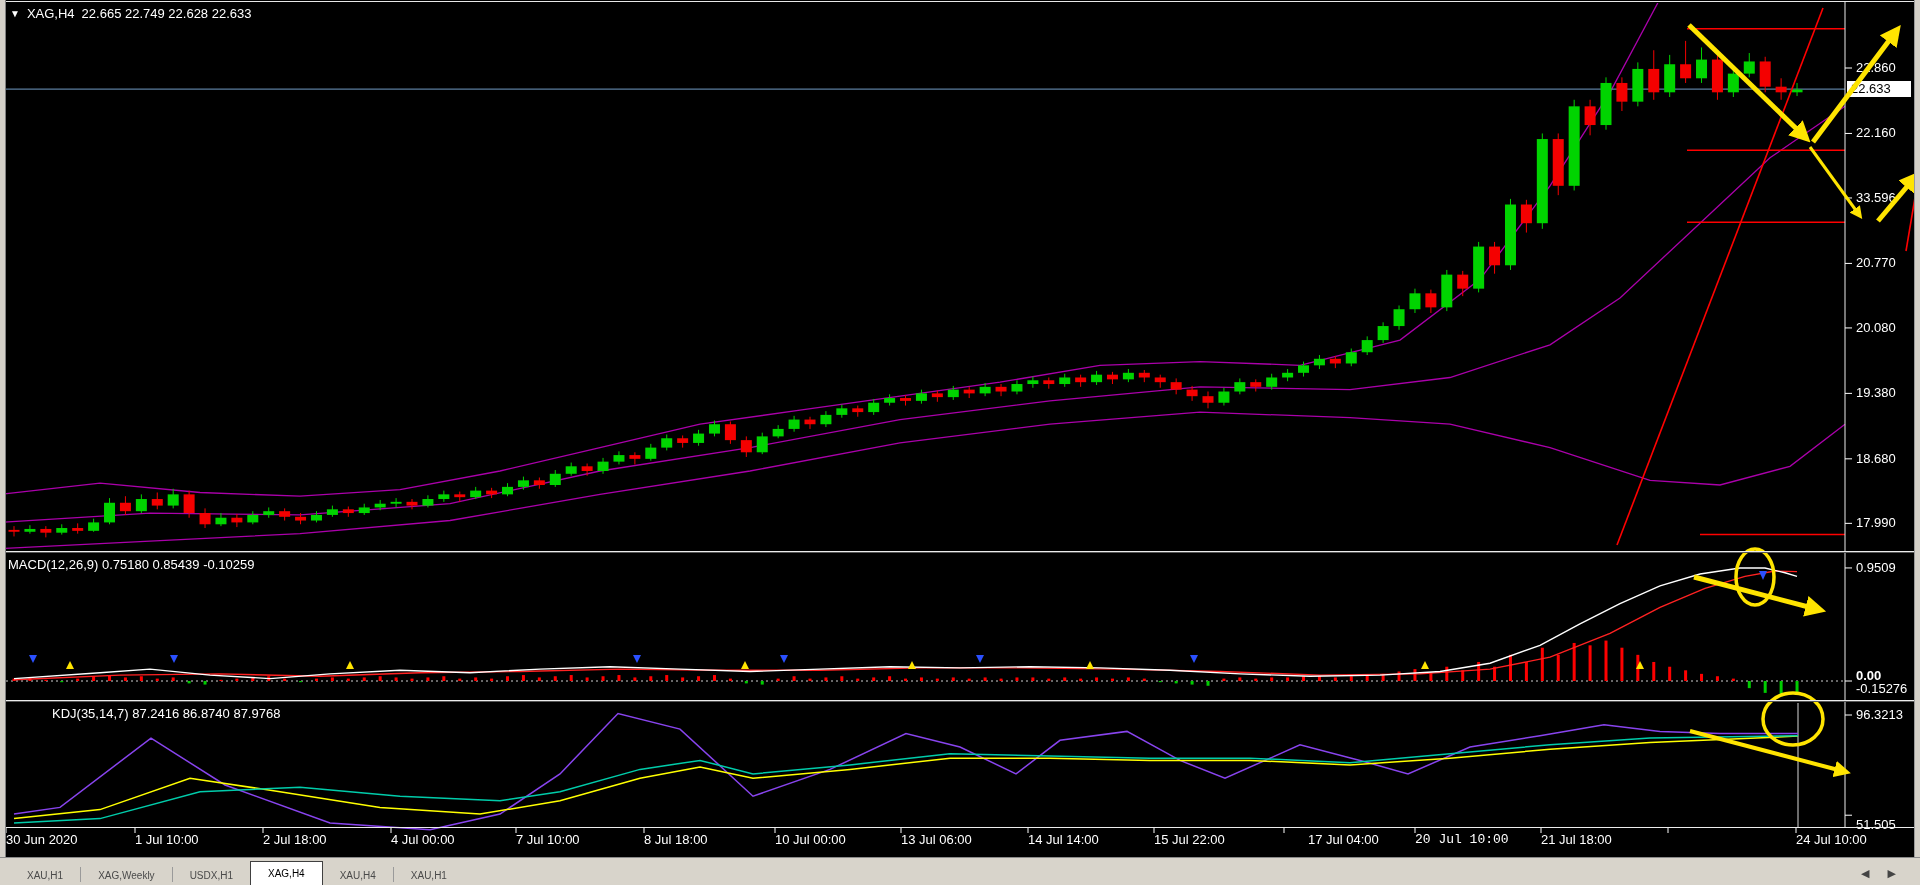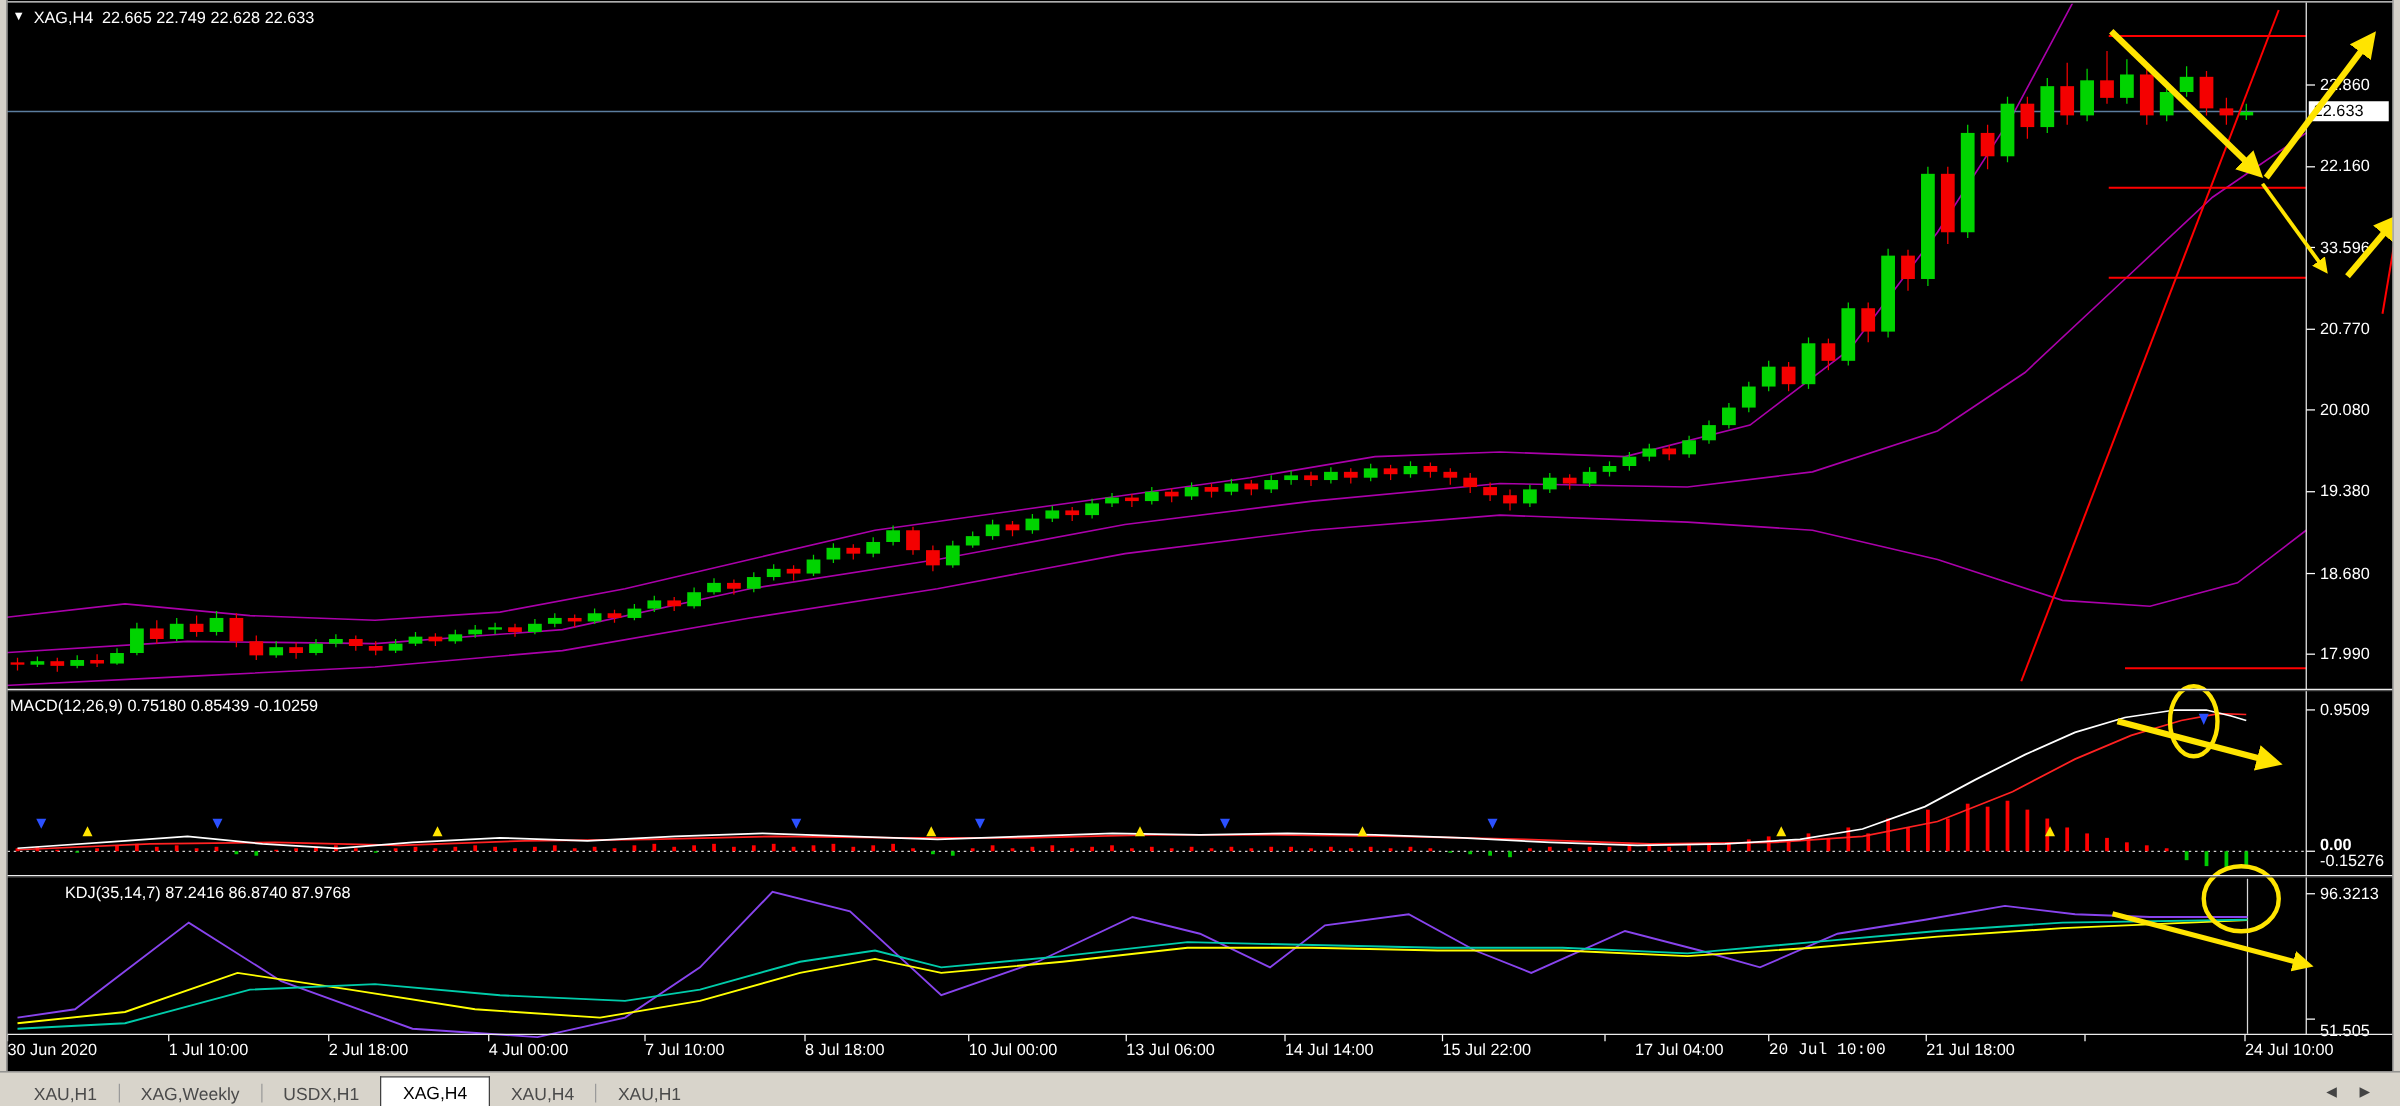--- a/index.html
+++ b/index.html
@@ -18,21 +18,21 @@
              font-size:13px;line-height:16px;padding-left:4px;z-index:2;}
   .time-lbl{position:absolute;top:832px;color:#fff;font-size:13px;z-index:2;white-space:nowrap;}
   .sep{position:absolute;left:0;width:1914px;height:1px;background:#ececec;z-index:5;}
   .sep2{position:absolute;left:0;width:1914px;height:1px;background:#555;z-index:5;}
   #frame-top{left:0;top:1px;width:1920px;height:1px;background:#e8e8e8;z-index:6;}
   #frame-left{left:0;top:0;width:5px;height:857px;background:#d4d0c8;border-right:1px solid #808080;z-index:6;}
   #frame-right{left:1914px;top:0;width:6px;height:857px;background:#d4d0c8;border-left:1px solid #9a9a9a;z-index:6;}
   #tabbar{position:absolute;left:0;top:857px;width:1920px;height:28px;background:#d8d4cb;
           border-top:1px solid #8a8a8a;display:flex;align-items:flex-end;z-index:7;}
   #tabs{display:flex;align-items:flex-end;margin-left:10px;height:28px;}
-  .tab{height:21px;line-height:21px;padding:0 17px;color:#4a4a4a;font-size:14px;cursor:default;}
+  .tab{height:21px;line-height:21px;padding:0 17px;color:#4a4a4a;font-size:10px;cursor:default;}
   .tab.active{background:#fff;color:#000;border:1px solid #404040;border-bottom:none;height:24px;line-height:24px;}
   .tabsep{width:1px;height:15px;background:#9a9a9a;margin-bottom:4px;}
   #tab-nav{position:absolute;right:24px;bottom:6px;color:#444;font-size:11px;display:flex;gap:18px;z-index:8;}
   #tab-nav span{cursor:default;}
 </style>
 </head>
 <body>
 
 <div id="app">
 

